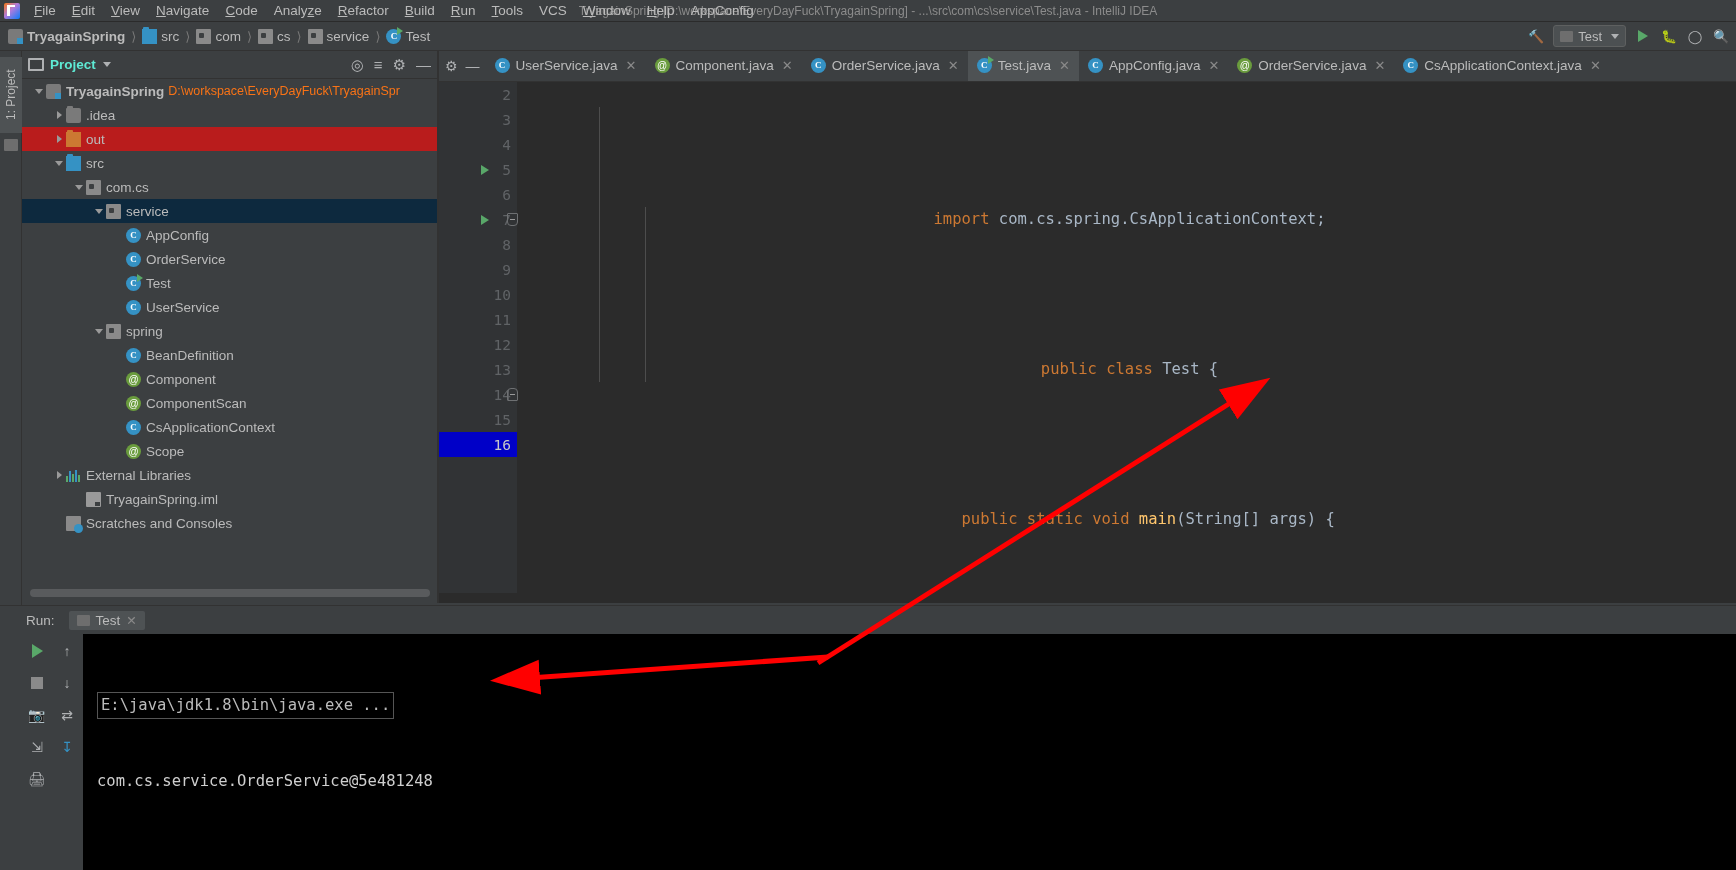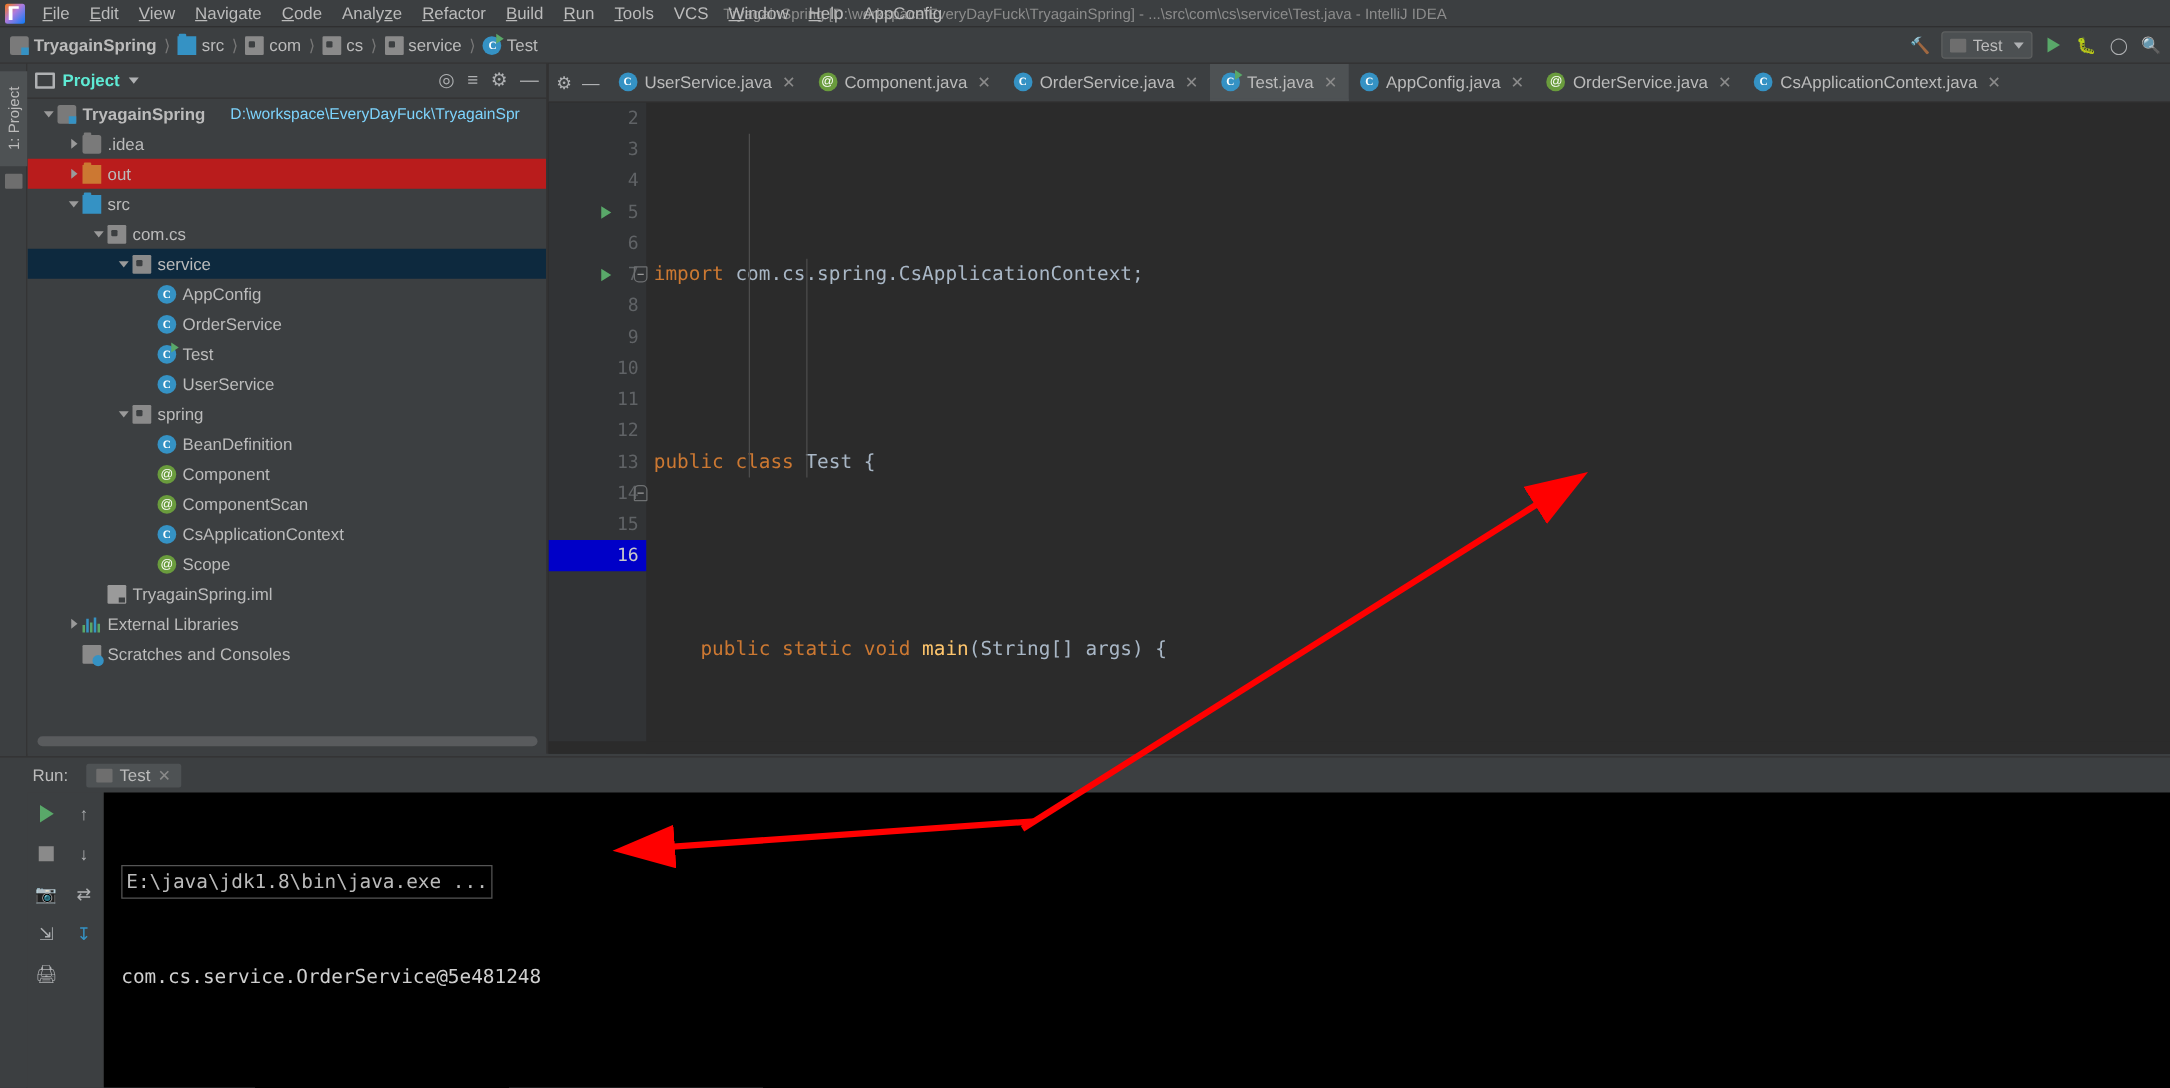--- a/index.html
+++ b/index.html
@@ -137,21 +137,21 @@
   .tarrow.right::after {
     content:"";width:0;height:0;border-left:5px solid #9a9a9a;
     border-top:4px solid transparent;border-bottom:4px solid transparent;
   }
   .tarrow.down::after {
     content:"";width:0;height:0;border-top:5px solid #9a9a9a;
     border-left:4px solid transparent;border-right:4px solid transparent;
   }
   .tlabel { margin-left:5px; }
   .tlabel.bold { font-weight:bold; }
-  .tpath { margin-left:20px;color:#7dd3fc;font-size:12.5px;overflow:hidden;text-overflow:clip;}
+  .tpath { margin-left:4px;color:#f97316;font-size:12.5px;overflow:hidden;text-overflow:clip;}
   .ic-iml { background:#9a9a9a;border-radius:1px;position:relative;}
   .ic-iml::after{content:"";position:absolute;right:1px;bottom:1px;width:5px;height:4px;background:#3c3f41;}
   .ic-lib { display:flex;align-items:flex-end;gap:1px;height:13px;width:15px;}
   .ic-lib i { width:2px;background:#59a869;display:block;}
   .ic-scr { background:#8a8a8a;border-radius:1px;position:relative;}
   .ic-scr::after{content:"";position:absolute;right:-2px;bottom:-2px;width:9px;height:9px;border-radius:50%;background:#3592c4;}
 
   #tree-hscroll {
     position:absolute;left:8px;bottom:6px;width:400px;height:8px;
   }
@@ -196,21 +196,21 @@
   }
   .fold-ico {
     position:absolute;left:68px;top:6px;width:11px;height:13px;
     border:1px solid #6e7072;border-radius:1px 1px 4px 4px;
   }
   .fold-ico::after{content:"";position:absolute;left:2px;top:5px;width:5px;height:1px;background:#9a9a9a;}
 
   #code {
     position:absolute;left:78px;top:0;right:0;height:521px;
     font-family:"DejaVu Sans Mono",monospace;font-size:15.5px;line-height:25px;
-    white-space:pre;color:#a9b7c6;
+    white-space:pre;color:#a9b7c6;text-align:center;
   }
   .cline { height:25px; padding-left:6px; position:relative;}
   .kw { color:#cc7832; }
   .cmt { color:#5f9fd0; }
   .fld { color:#ffc66d; }
   .plain { color:#a9b7c6;}
   #indent-guide {
     position:absolute;left:82px;top:25px;width:1px;height:275px;background:#4d4d4d;
   }
   #indent-guide2 {
@@ -445,36 +445,36 @@
         <span class="ic ic-class">C</span>
         <span class="tlabel">CsApplicationContext</span>
       </div>
       <div class="trow">
         <span style="display:inline-block;width:90px;flex:none;"></span>
         <span class="tarrow"></span>
         <span class="ic ic-anno">@</span>
         <span class="tlabel">Scope</span>
       </div>
       <div class="trow">
-        <span style="display:inline-block;width:50px;flex:none;"></span>
-        <span class="tarrow"></span>
-        <span class="ic ic-iml"></span>
-        <span class="tlabel">TryagainSpring.iml</span>
-      </div>
-      <div class="trow">
         <span style="display:inline-block;width:30px;flex:none;"></span>
         <span class="tarrow right"></span>
         <span class="ic ic-lib">
           <i style="height:6px"></i>
           <i style="height:11px;background:#3592c4"></i>
           <i style="height:8px"></i>
           <i style="height:12px;background:#3592c4"></i>
           <i style="height:7px"></i>
         </span>
         <span class="tlabel">External Libraries</span>
+      </div>
+      <div class="trow">
+        <span style="display:inline-block;width:50px;flex:none;"></span>
+        <span class="tarrow"></span>
+        <span class="ic ic-iml"></span>
+        <span class="tlabel">TryagainSpring.iml</span>
       </div>
       <div class="trow">
         <span style="display:inline-block;width:30px;flex:none;"></span>
         <span class="tarrow"></span>
         <span class="ic ic-scr"></span>
         <span class="tlabel">Scratches and Consoles</span>
       </div>
     </div>
 
   <div id="tree-hscroll">

